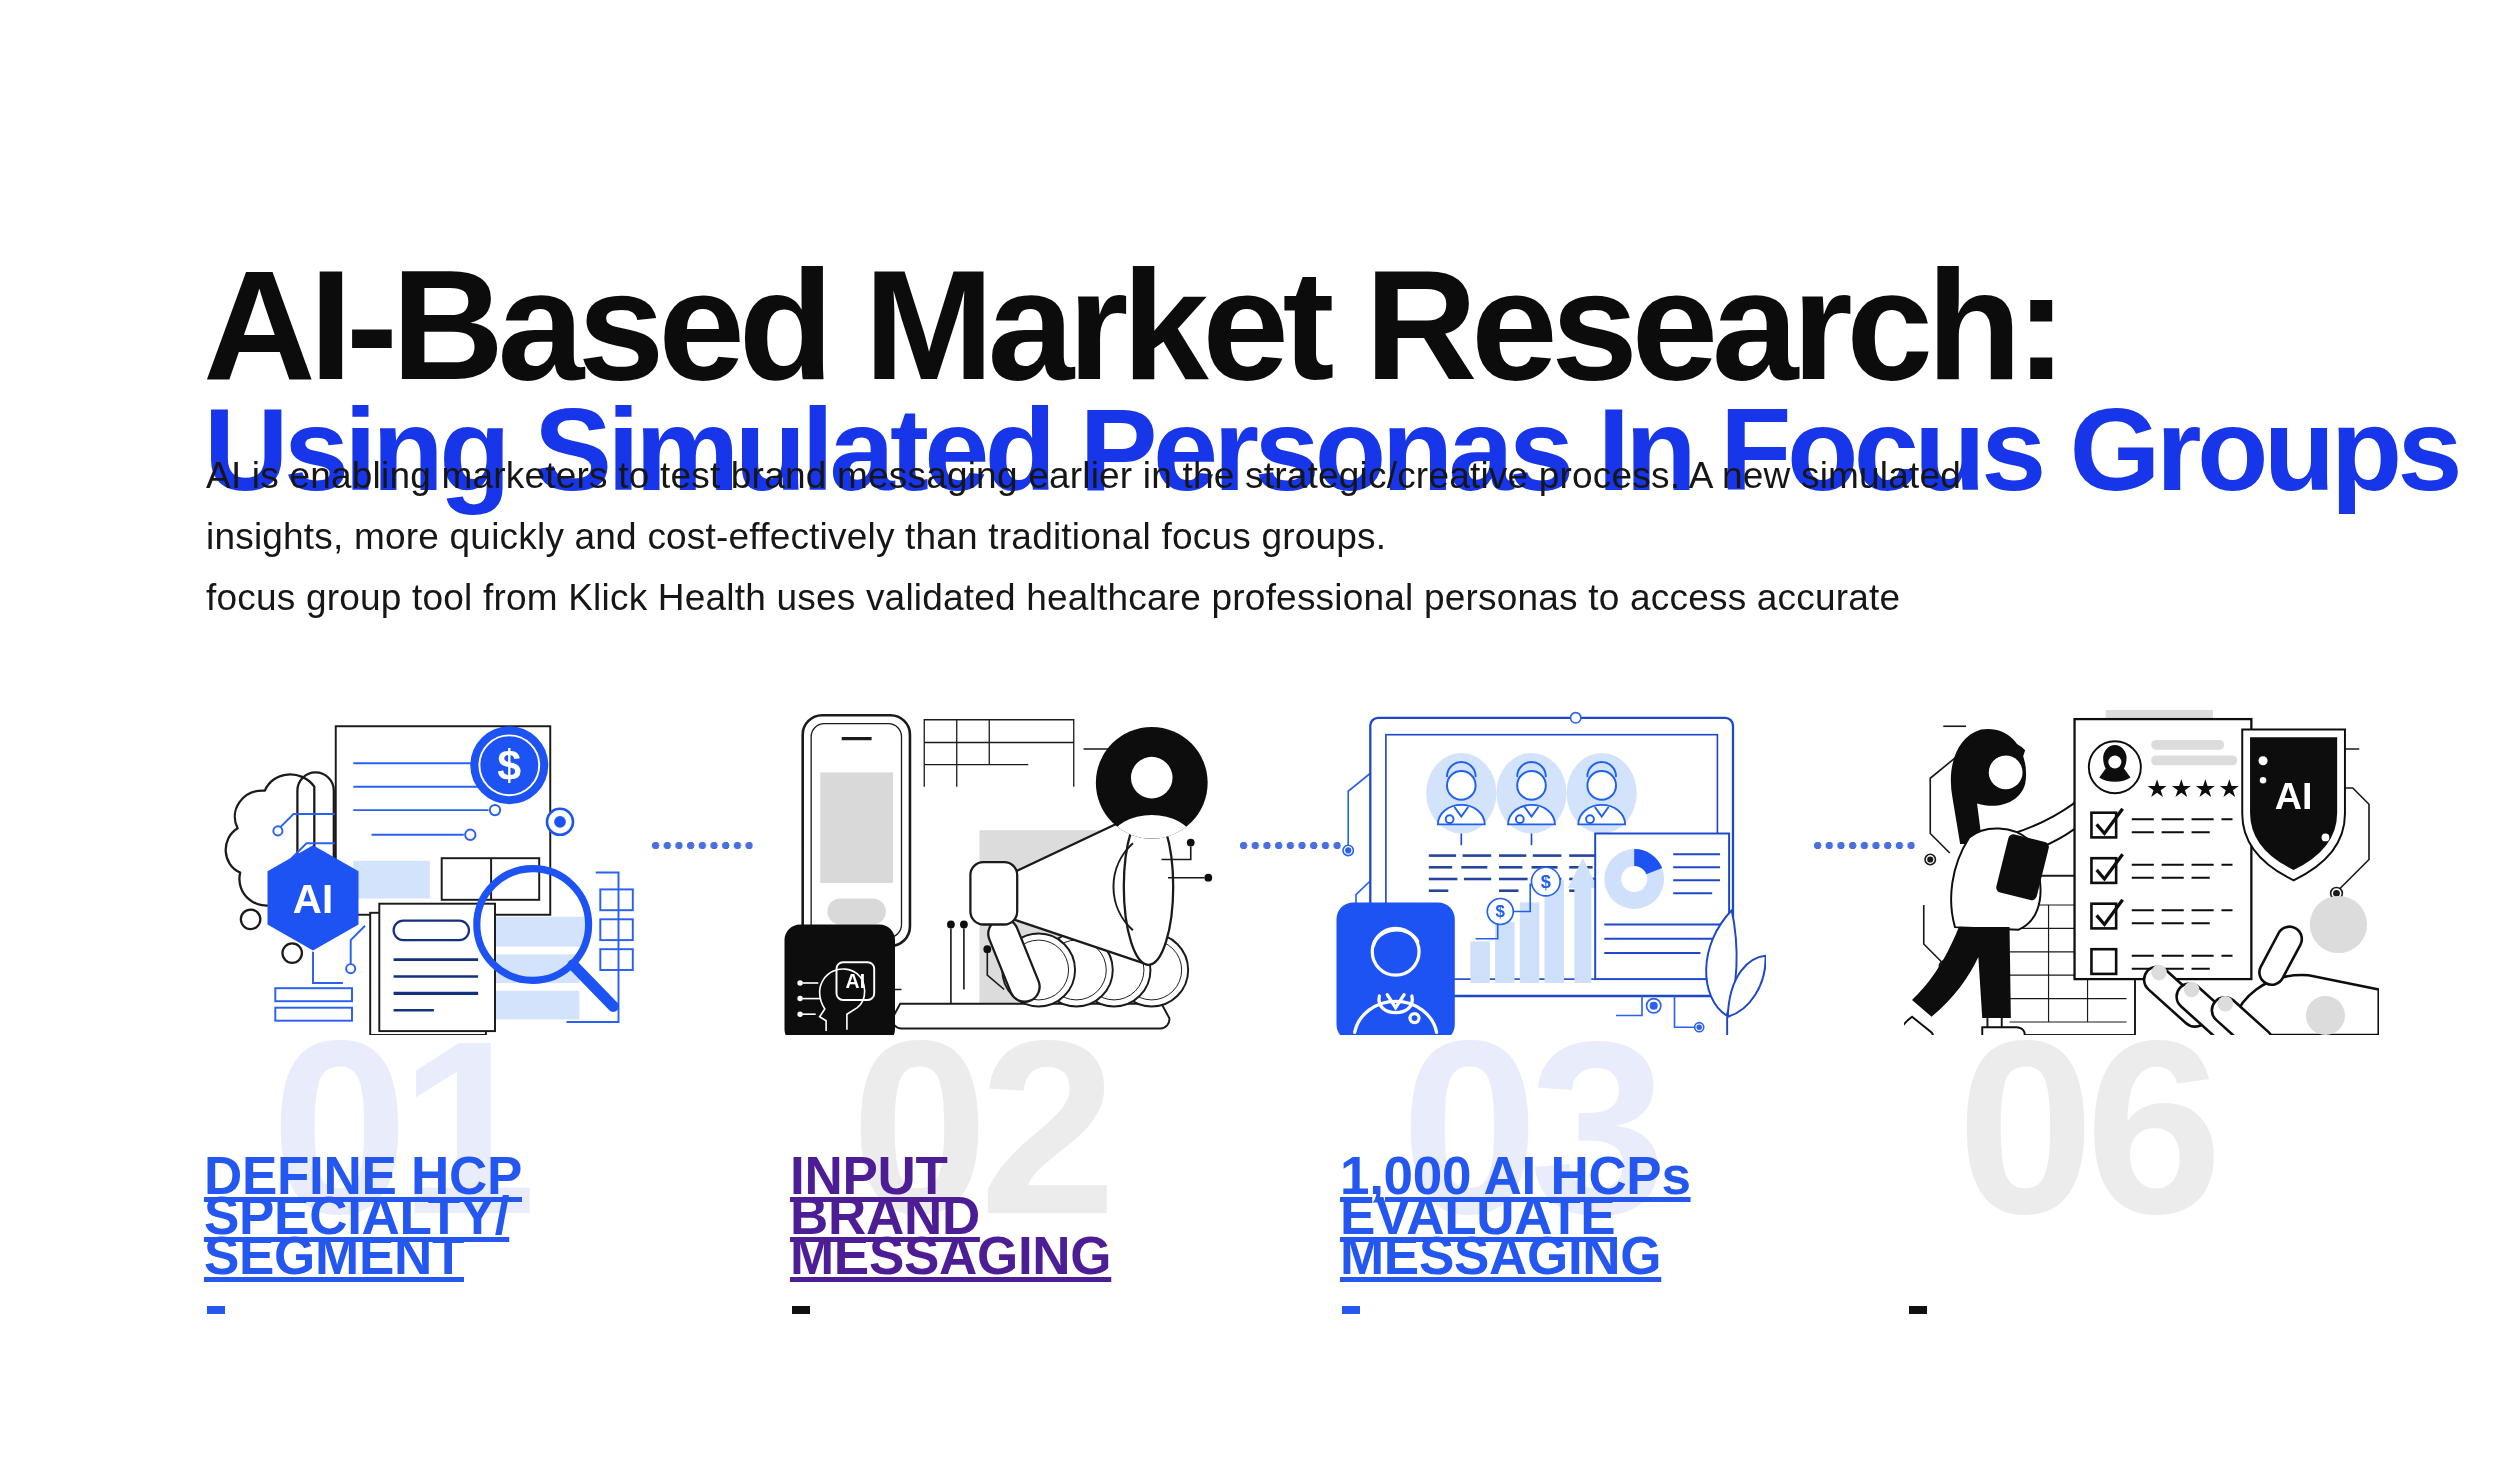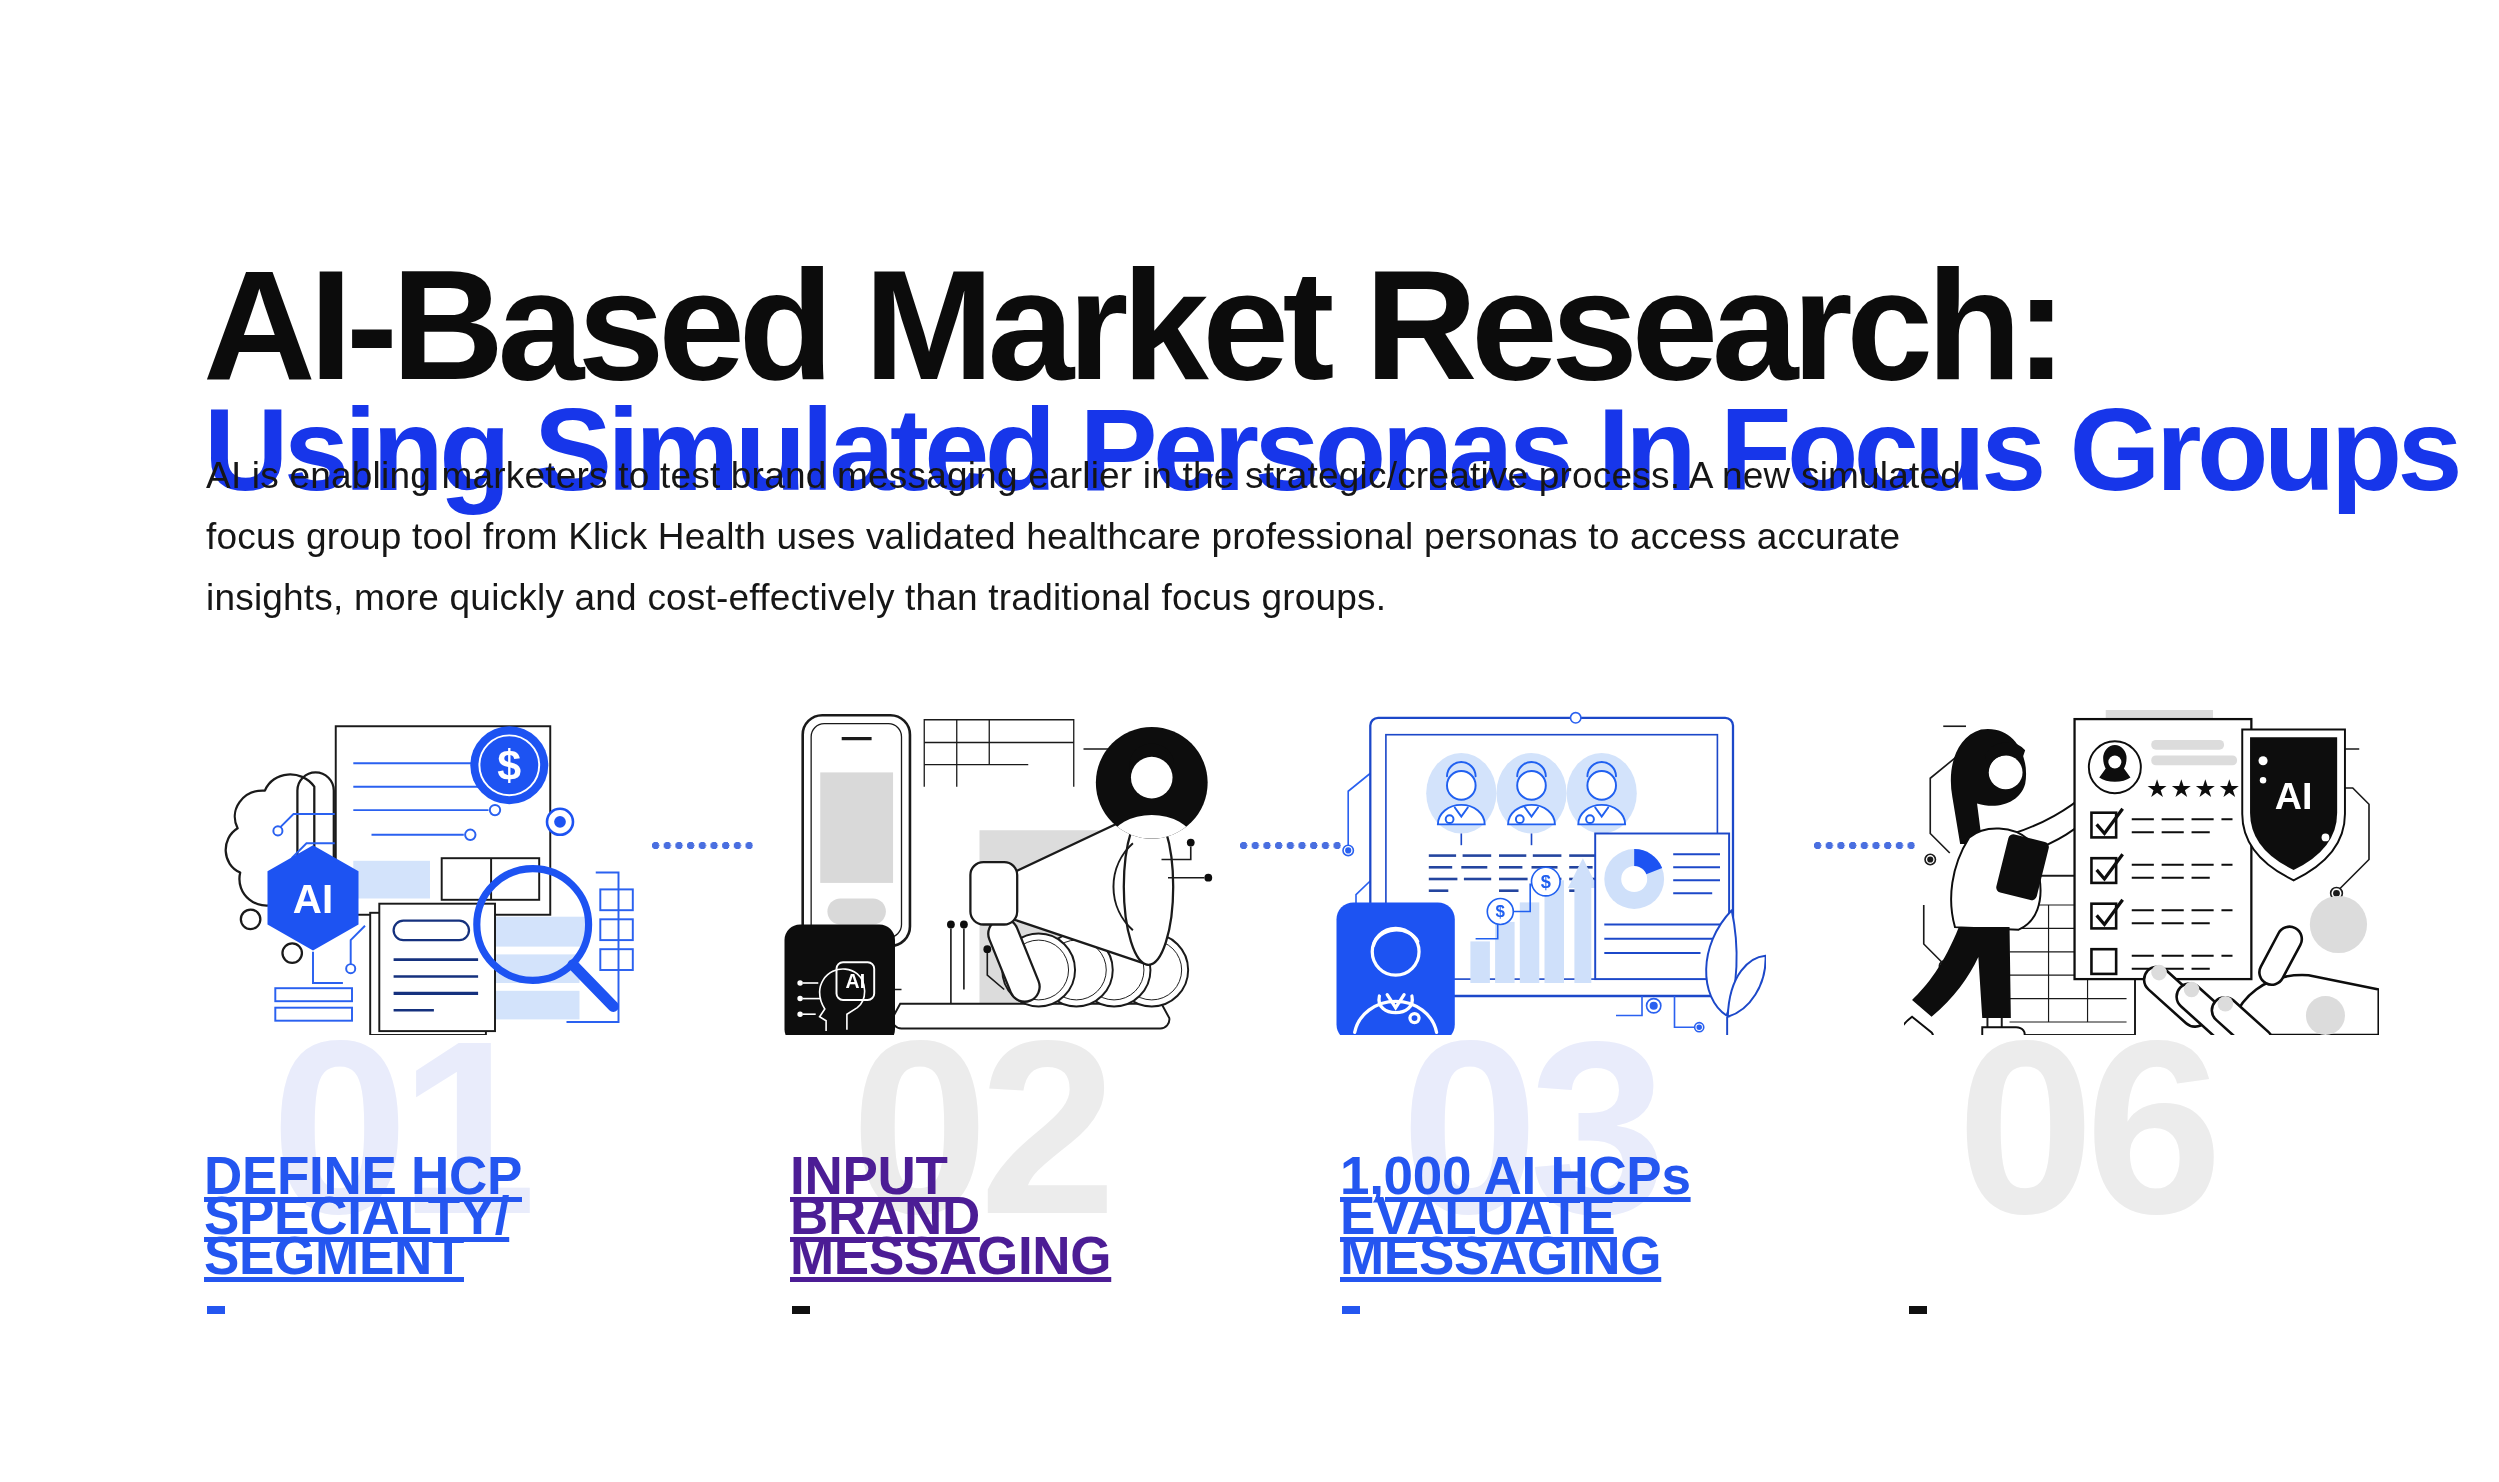--- a/index.html
+++ b/index.html
@@ -31,22 +31,22 @@
 </style>
 </head>
 <body>
 
 <div class="canvas">
 
   <h1 class="page-title">AI-Based Market Research:</h1>
   <h2 class="page-subtitle">Using Simulated Personas In Focus Groups</h2>
   <div class="intro">
     <div>AI is enabling marketers to test brand messaging earlier in the strategic/creative process. A new simulated</div>
+    <div>insights, more quickly and cost-effectively than traditional focus groups.</div>
     <div>focus group tool from Klick Health uses validated healthcare professional personas to access accurate</div>
-    <div>insights, more quickly and cost-effectively than traditional focus groups.</div>
   </div>
 
   <div class="ghost blue" style="left:271px">01</div>
   <div class="ghost gray" style="left:851px">02</div>
   <div class="ghost blue" style="left:1401px">03</div>
   <div class="ghost gray" style="left:1957px">06</div>
 
   <div class="dots" style="left:652px"></div>
   <div class="dots" style="left:1240px"></div>
   <div class="dots" style="left:1814px"></div>

